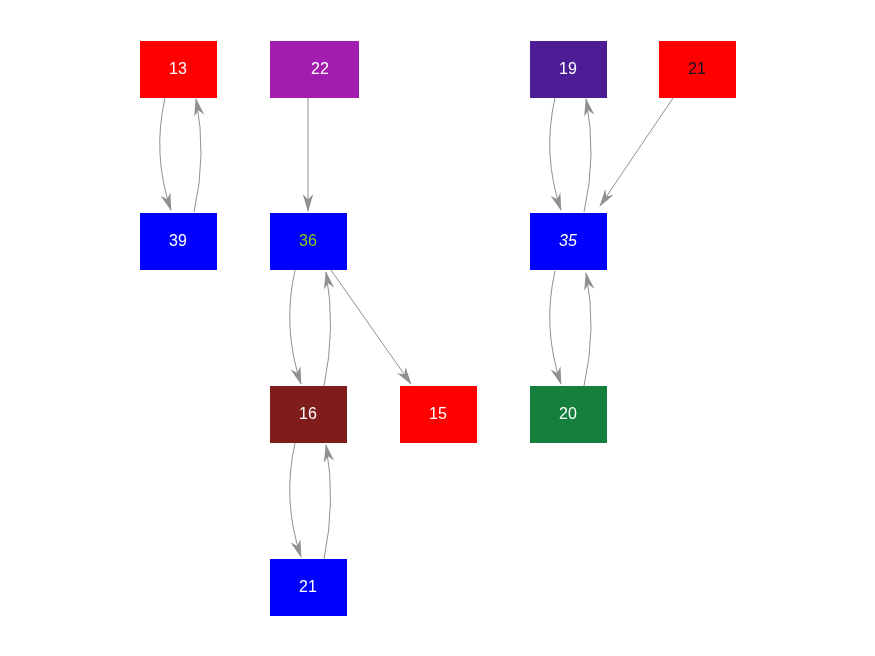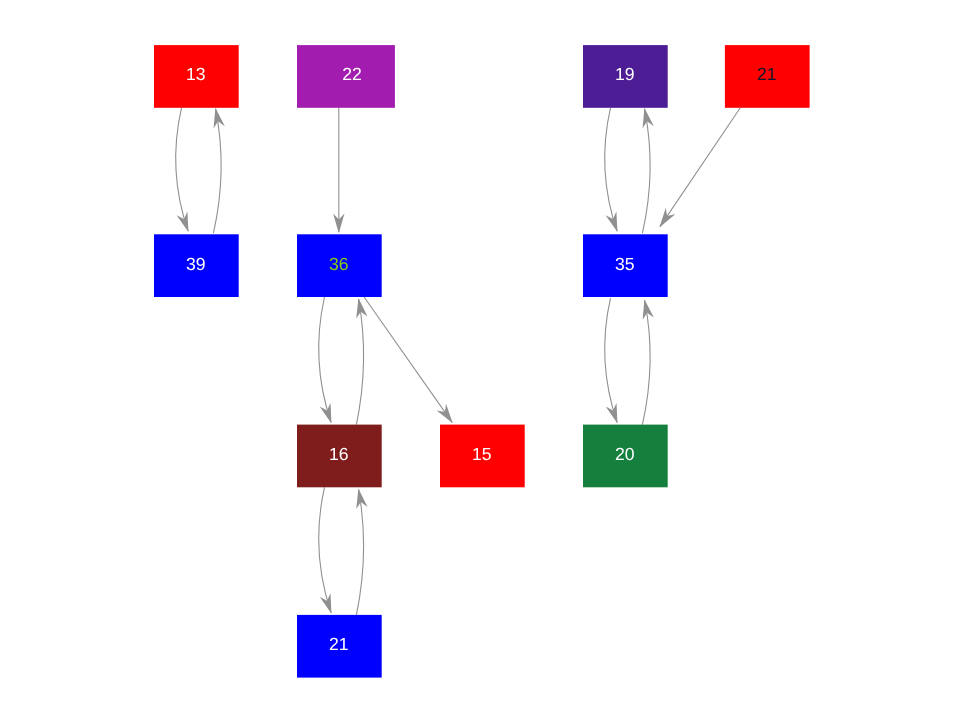--- a/index.html
+++ b/index.html
@@ -58,19 +58,19 @@
         <path d="M 324,559 Q 336,501 326,445" fill="none" stroke="#909090" stroke-width="1" marker-end="url(#arrowhead)"></path>
       </g>
   </svg>
   <div id="nodes-layer">
       <div class="node" style="width: 77px; height: 57px; left: 139.5px; top: 40.5px; background: rgb(255, 0, 0); color: rgb(255, 255, 255);">13</div>
       <div class="node" style="width: 77px; height: 57px; left: 269.5px; top: 40.5px; background: #a21caf; color: rgb(255, 255, 255); padding-left: 12px;">22</div>
       <div class="node" style="width: 77px; height: 57px; left: 529.5px; top: 40.5px; background: #4c1d95; color: rgb(255, 255, 255);">19</div>
       <div class="node" style="width: 77px; height: 57px; left: 658.5px; top: 40.5px; background: rgb(255, 0, 0); color: #0f172a;">21</div>
       <div class="node" style="width: 77px; height: 57px; left: 139.5px; top: 212.5px; background: rgb(0, 0, 255); color: rgb(255, 255, 255);">39</div>
       <div class="node" style="width: 77px; height: 57px; left: 269.5px; top: 212.5px; background: rgb(0, 0, 255); color: #84cc16;">36</div>
-      <div class="node" style="width: 77px; height: 57px; left: 529.5px; top: 212.5px; background: rgb(0, 0, 255); color: rgb(255, 255, 255);">35</div>
+      <div class="node" style="width: 77px; height: 57px; left: 529.5px; top: 212.5px; background: rgb(0, 0, 255); color: rgb(255, 255, 255); font-style: italic;">35</div>
       <div class="node" style="width: 77px; height: 57px; left: 269.5px; top: 385.5px; background: #7f1d1d; color: rgb(255, 255, 255);">16</div>
       <div class="node" style="width: 77px; height: 57px; left: 399.5px; top: 385.5px; background: rgb(255, 0, 0); color: rgb(255, 255, 255);">15</div>
       <div class="node" style="width: 77px; height: 57px; left: 529.5px; top: 385.5px; background: #15803d; color: rgb(255, 255, 255);">20</div>
       <div class="node" style="width: 77px; height: 57px; left: 269.5px; top: 558.5px; background: rgb(0, 0, 255); color: rgb(255, 255, 255);">21</div>
     </div>
 </div>
 
 </body></html>

